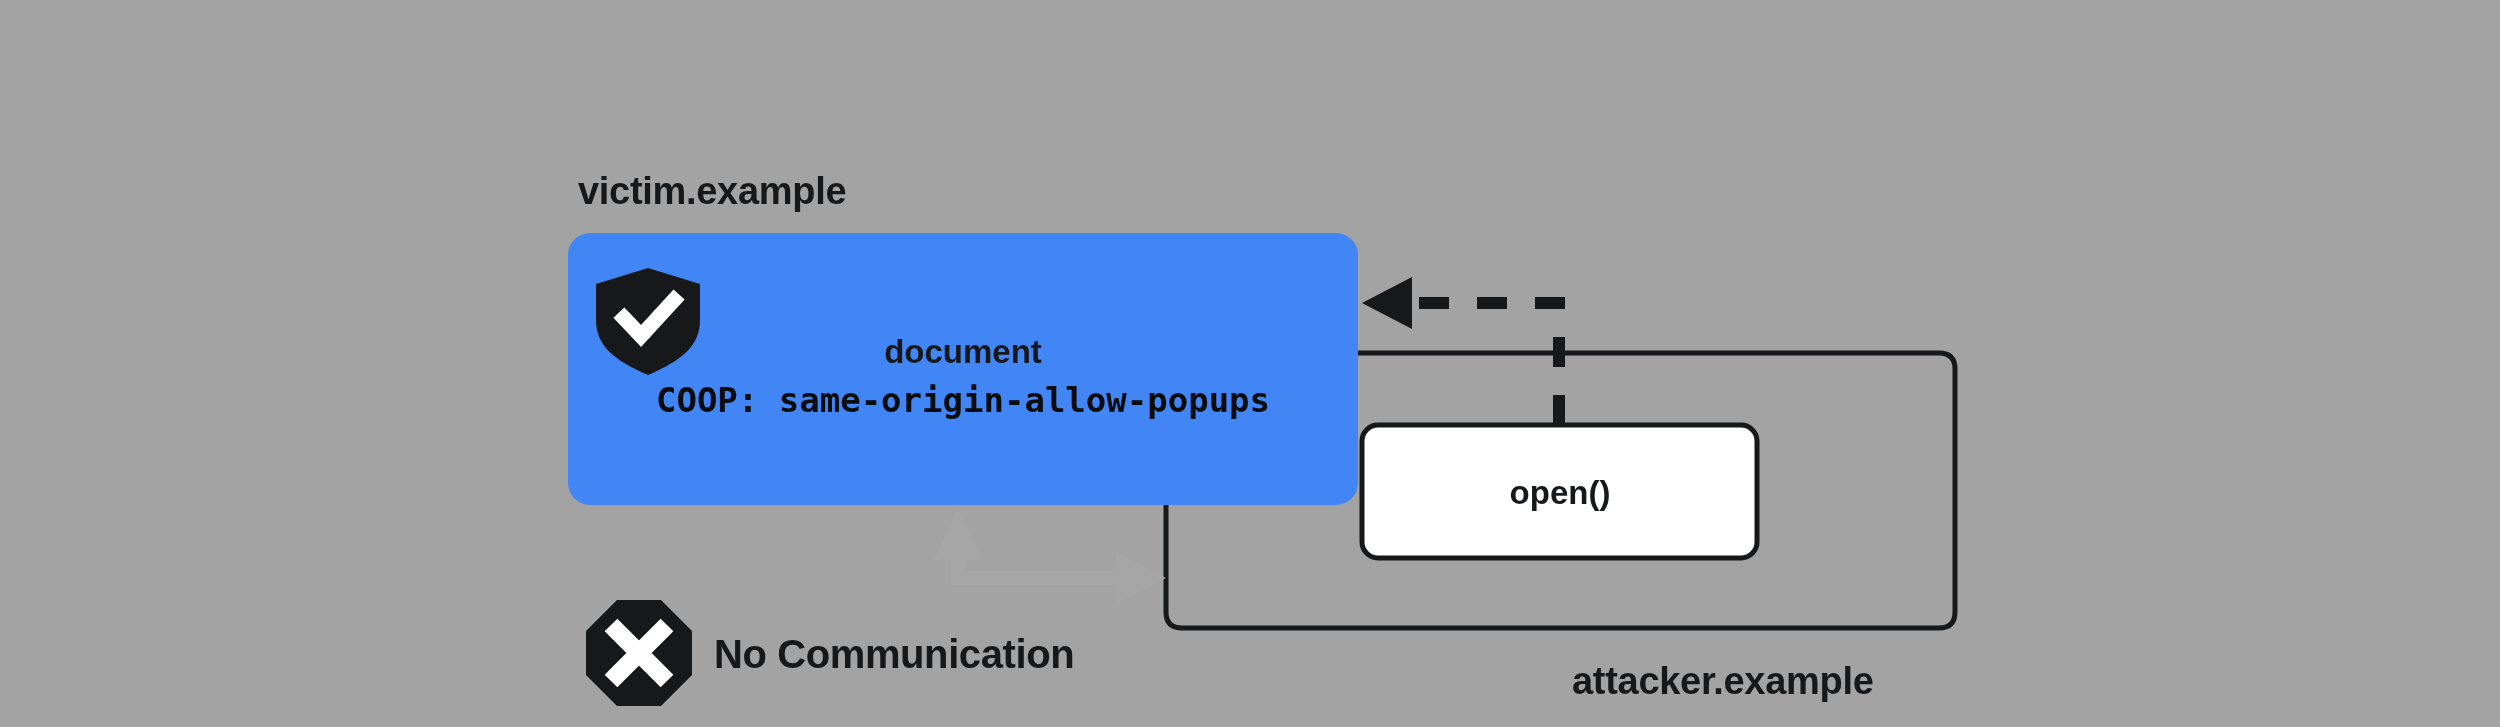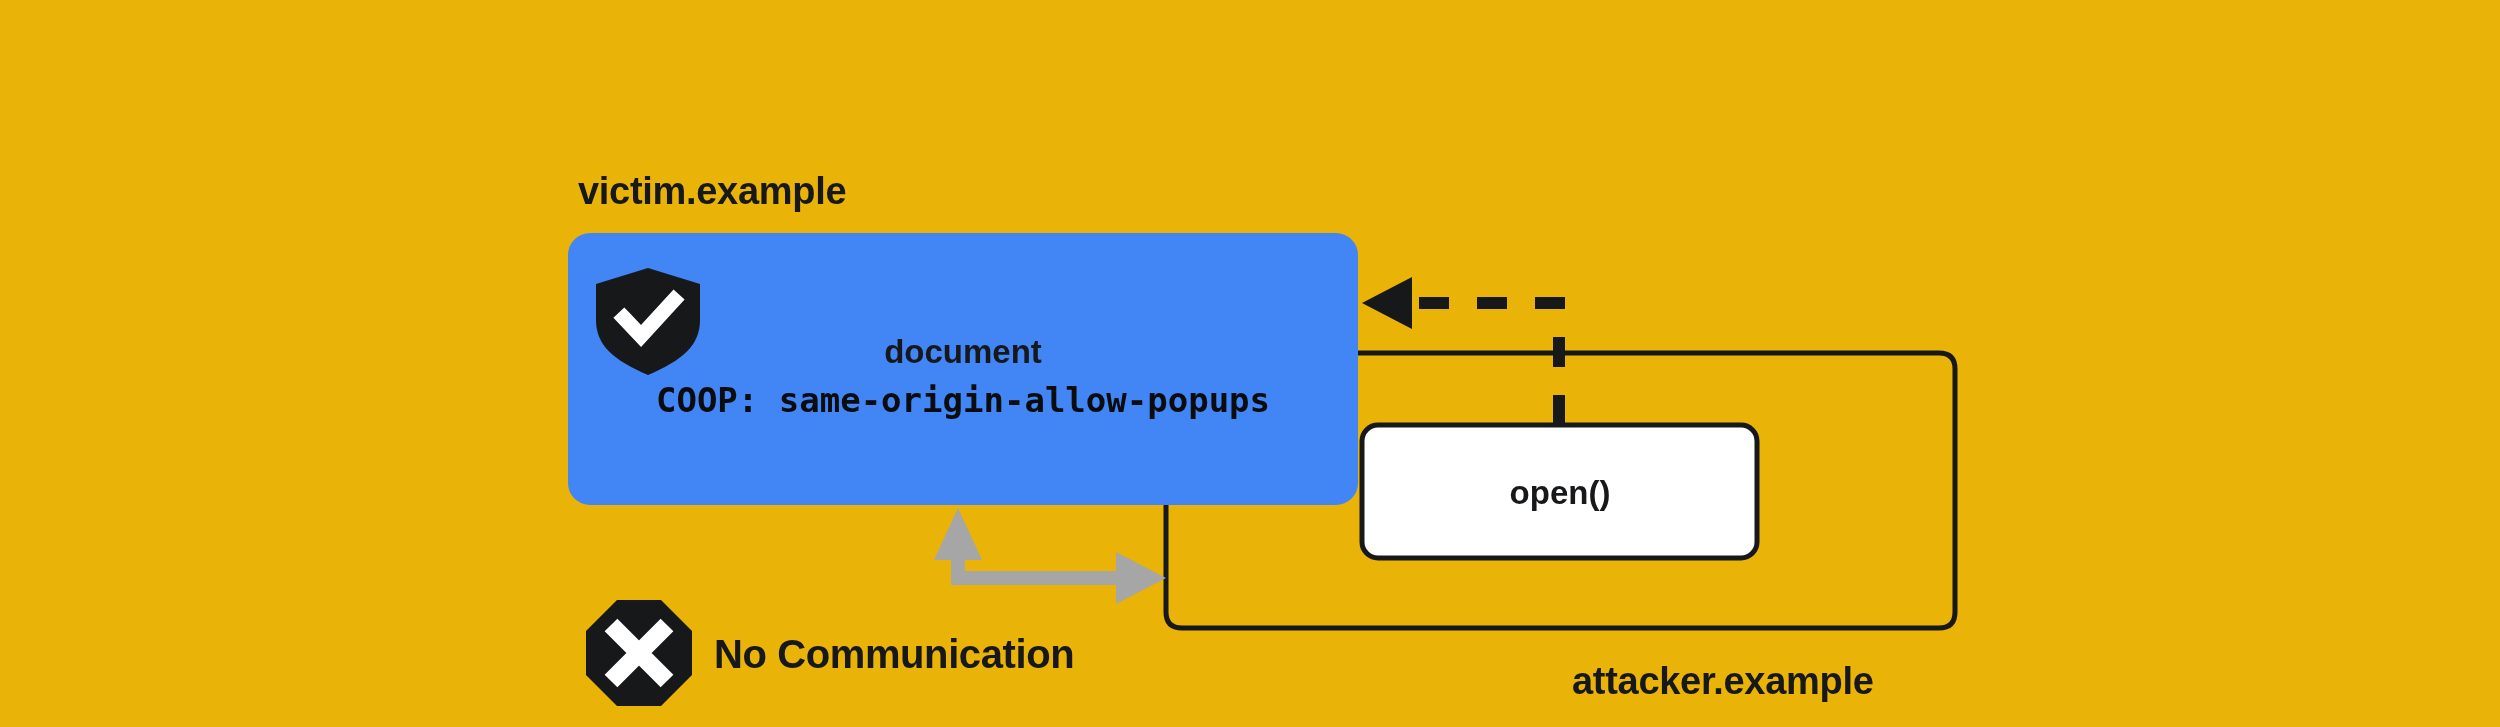--- a/index.html
+++ b/index.html
@@ -10,21 +10,21 @@
   body {
     width: 2500px;
     height: 727px;
     font-family: "Liberation Sans", sans-serif;
     overflow: hidden;
   }
   #diagram-root {
     position: relative;
     width: 2500px;
     height: 727px;
-    background: #eab308;
+    background: #a3a3a3;
   }
   svg.canvas {
     position: absolute;
     inset: 0;
     width: 2500px;
     height: 727px;
     display: block;
   }
   .label-sans {
     font-family: "Liberation Sans", sans-serif;

